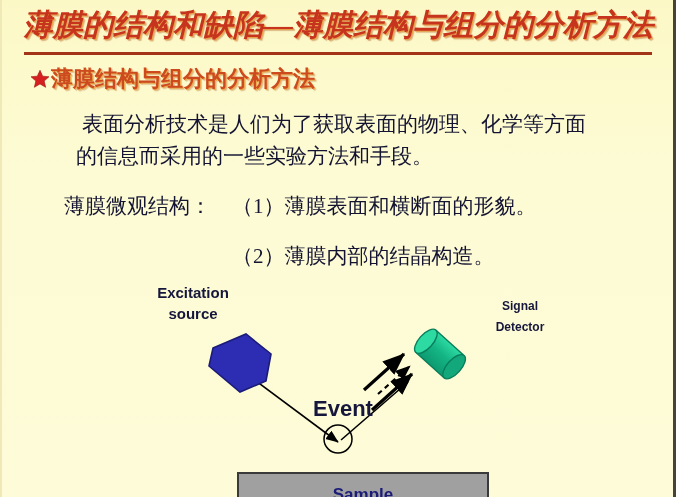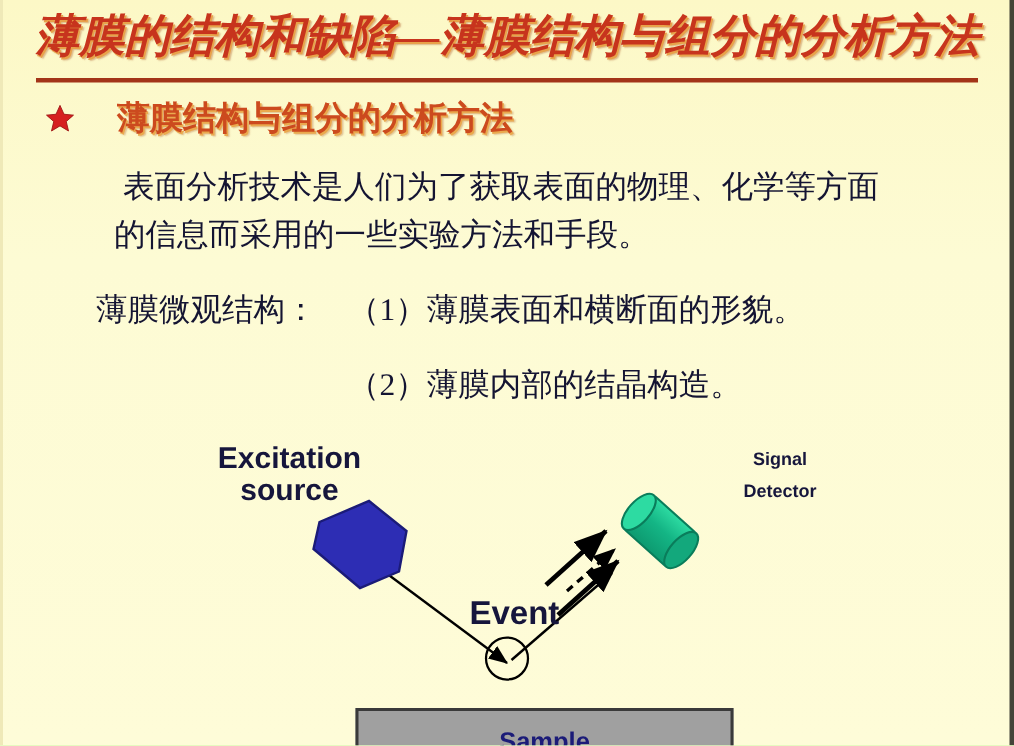--- a/index.html
+++ b/index.html
@@ -69,21 +69,21 @@
     background: #a33418;
   }
 
   
   #section-row {
     position: absolute;
     left: 30px;
     top: 66px;
     display: flex;
     align-items: center;
-    gap: 28px;
+    gap: 1px;
   }
   #star-bullet {
     width: 20px;
     height: 20px;
     display: block;
   }
   #section-heading {
     font-family: "Liberation Serif", "DejaVu Serif", serif;
     font-weight: bold;
     font-size: 22px;
@@ -118,22 +118,22 @@
   }
   .dg-label {
     position: absolute;
     font-family: "Liberation Sans", "DejaVu Sans", sans-serif;
     font-weight: bold;
     color: #16163c;
     white-space: nowrap;
   }
   #label-excitation {
     left: 138px;
-    top: 14px;
-    font-size: 20px;
+    top: 0;
+    font-size: 15px;
     line-height: 21px;
     text-align: center;
     width: 110px;
   }
   #label-signal {
     left: 465px;
     top: 14px;
     font-size: 12px;
     line-height: 21px;
     text-align: center;

